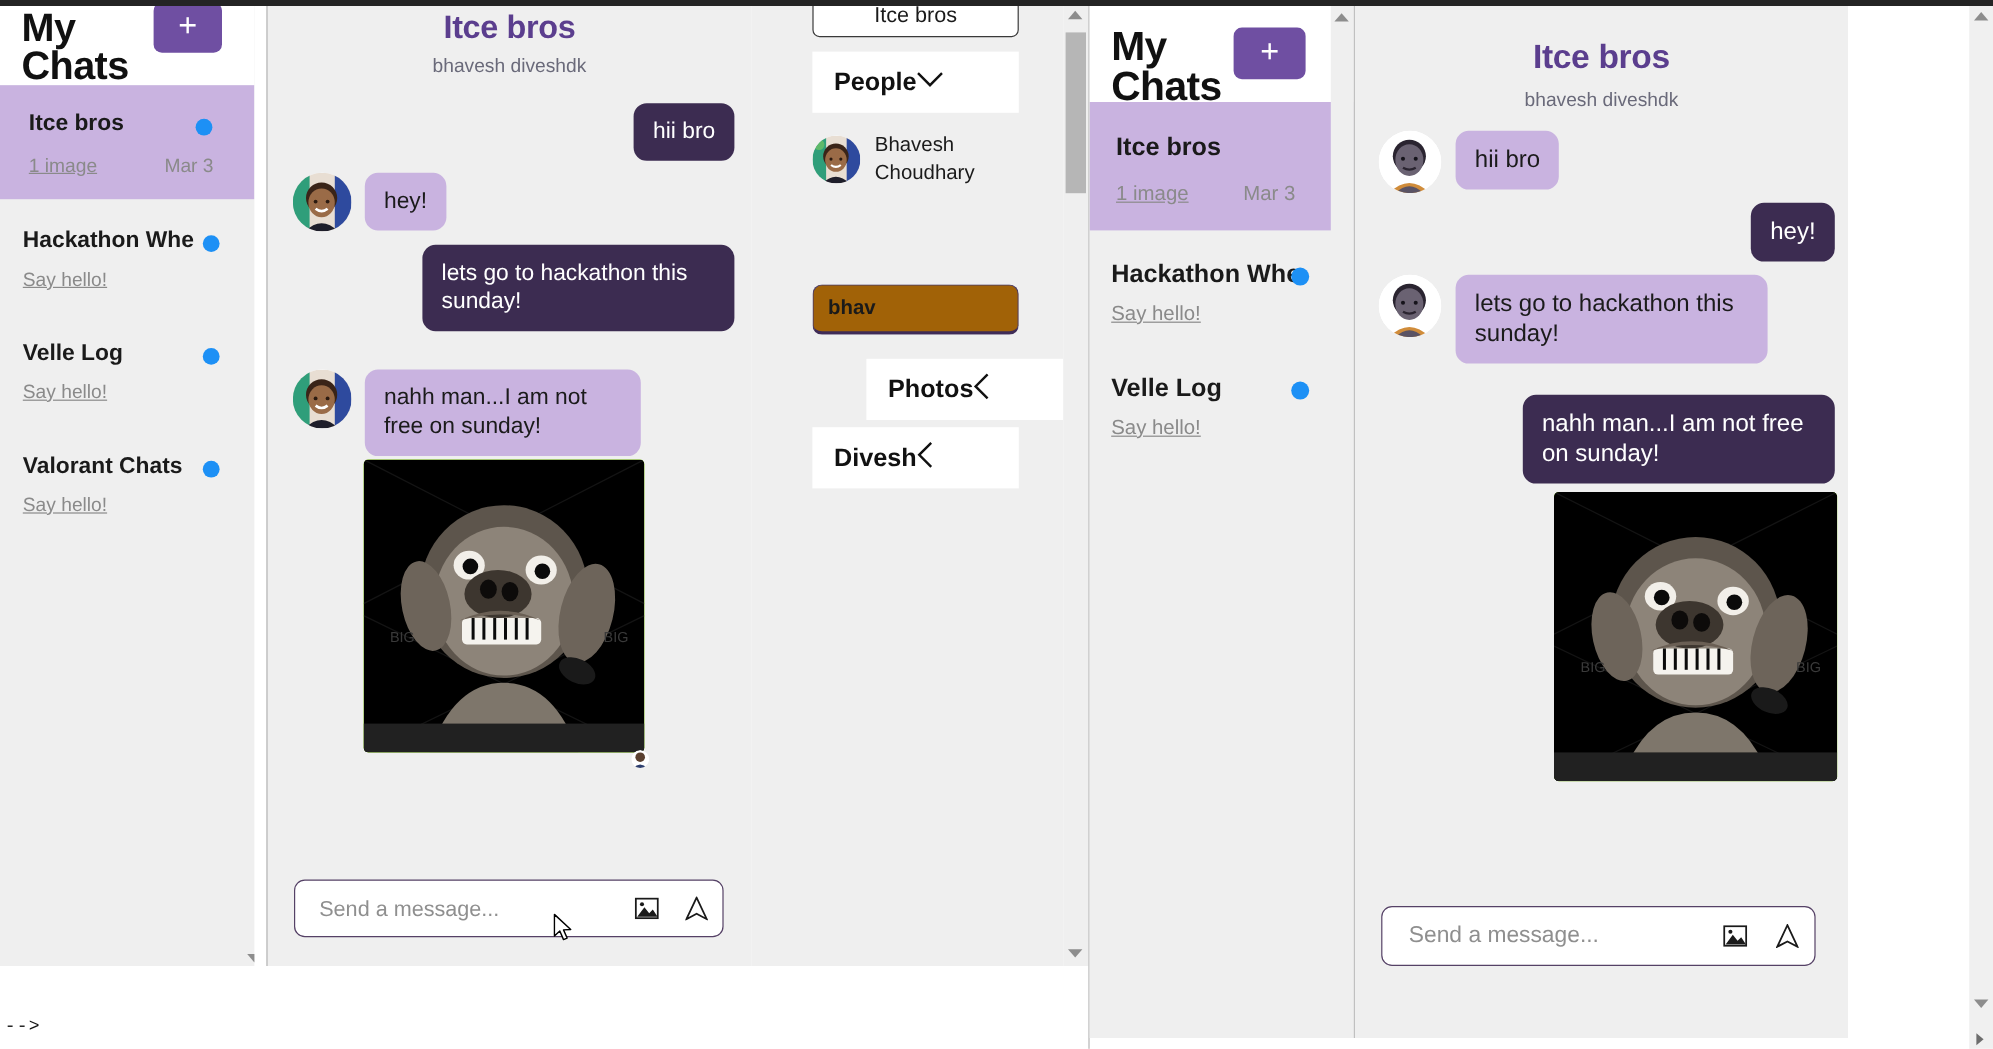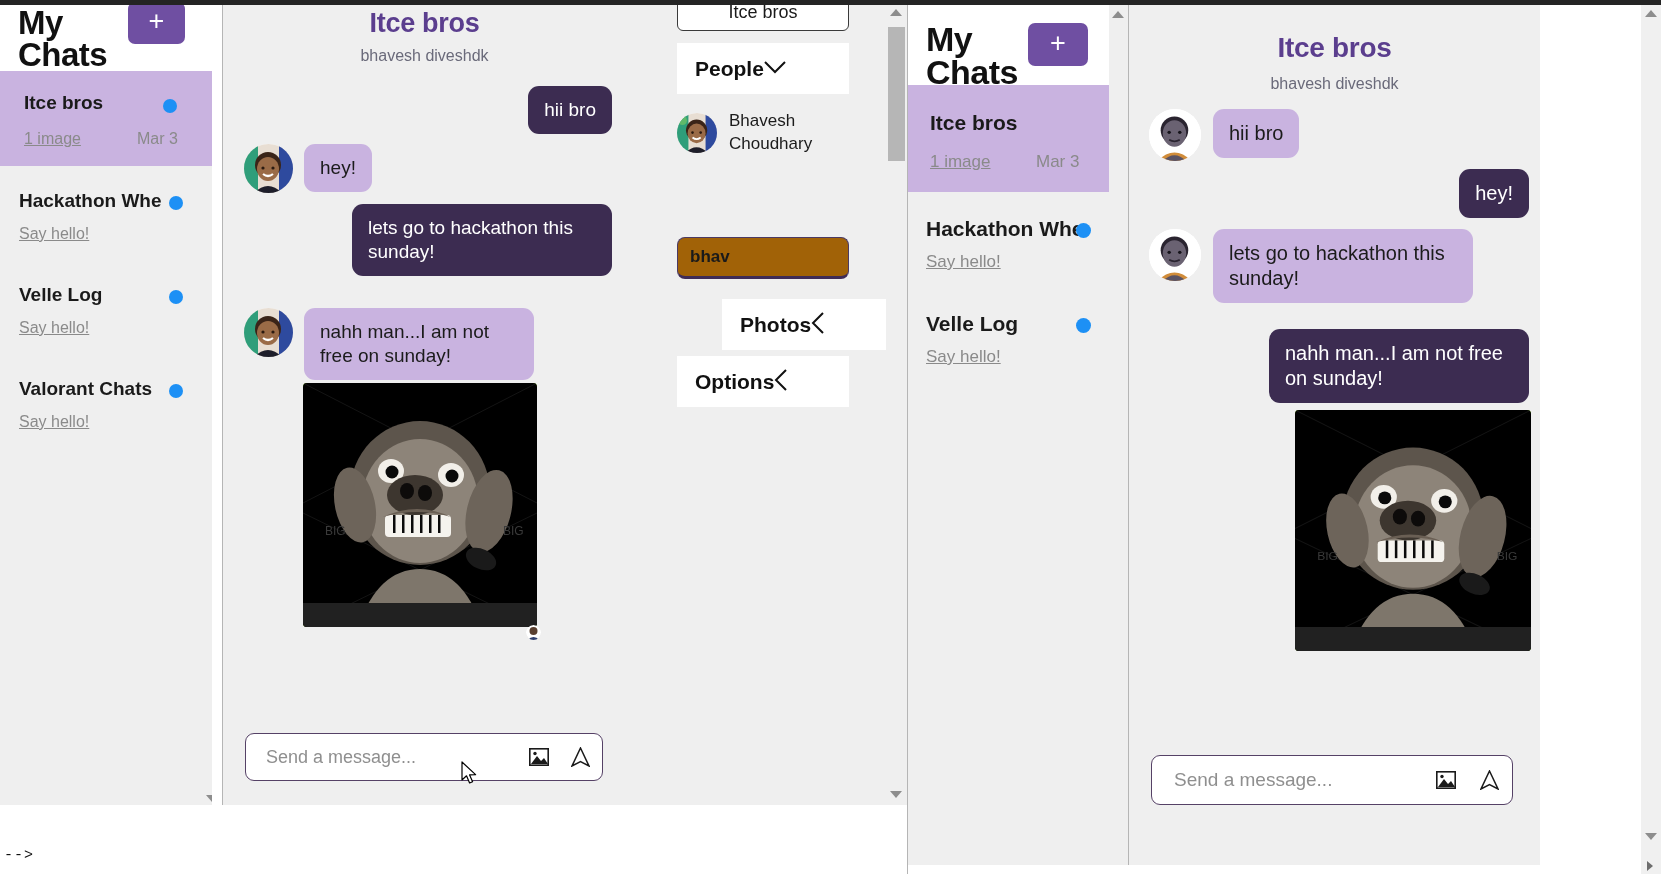--- a/index.html
+++ b/index.html
@@ -295,21 +295,21 @@
   <div class="acc-head" style="left:51px; top:294px; width:172px; height:51px;margin-left:45px;">
     <span class="lbl" style="font-size:21px;">Photos</span>
     <span class="chev">
       <svg width="14" height="22" viewBox="0 0 14 22" aria-hidden="true">
         <path d="M12 1 L2 11 L12 21" fill="none" stroke="#111" stroke-width="2"></path>
       </svg>
     </span>
   </div>
 
   <div class="acc-head" style="left:51px; top:351px; width:172px; height:51px;">
-    <span class="lbl" style="font-size:21px;">Options</span>
+    <span class="lbl" style="font-size:21px;">Divesh</span>
     <span class="chev">
       <svg width="14" height="22" viewBox="0 0 14 22" aria-hidden="true">
         <path d="M12 1 L2 11 L12 21" fill="none" stroke="#111" stroke-width="2"></path>
       </svg>
     </span>
   </div>
 </div>
 
 <div class="sb-v" style="left:886px; top:5px; width:21px; height:800px;">
   <div class="sb-arrow arrow-up" style="left:4px; top:4px;"></div>

